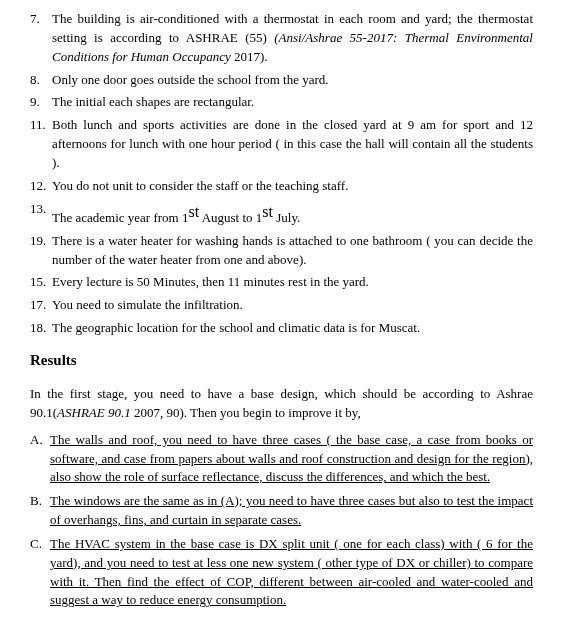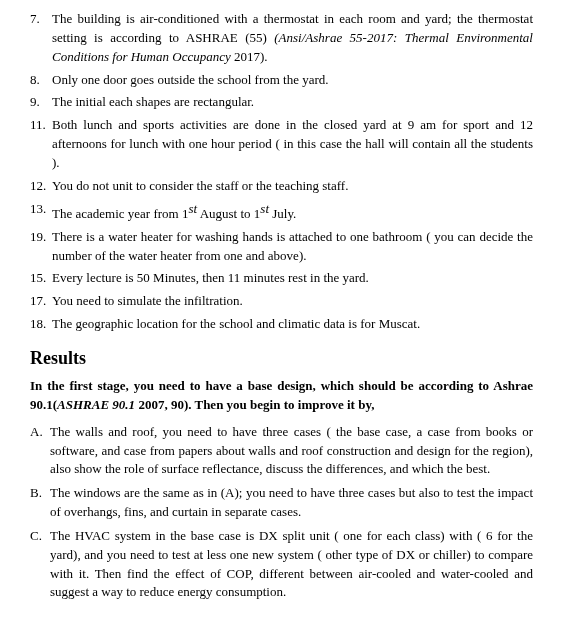--- a/index.html
+++ b/index.html
@@ -35,54 +35,53 @@
       flex-shrink: 0;
       font-size: 13px;
     }
     ol.main-list li .text {
       flex: 1;
     }
     .italic {
       font-style: italic;
     }
     .results-heading {
-      font-size: 18px;
+      font-size: 15px;
       font-weight: bold;
       margin-top: 14px;
-      margin-bottom: 8px;
+      margin-bottom: 16px;
     }
     .results-intro {
       text-align: justify;
       line-height: 1.45;
       margin-bottom: 8px;
-      font-weight: bold;
     }
     ol.alpha-list {
       list-style: none;
       padding-left: 0;
       margin-left: 0;
     }
     ol.alpha-list li {
       display: flex;
       margin-bottom: 5px;
       line-height: 1.45;
       text-align: justify;
     }
     ol.alpha-list li .letter {
       min-width: 20px;
       flex-shrink: 0;
       font-weight: normal;
     }
     ol.alpha-list li .text {
       flex: 1;
+      text-decoration: underline;
     }
     sup {
-      font-size: 13px;
+      font-size: 16px;
       vertical-align: super;
-      font-style: italic;
     }
   </style>
 </head>
 <body>
 
 <div class="content-area">
   <ol class="main-list">
 
     <li>
       <span class="num">7.</span>

